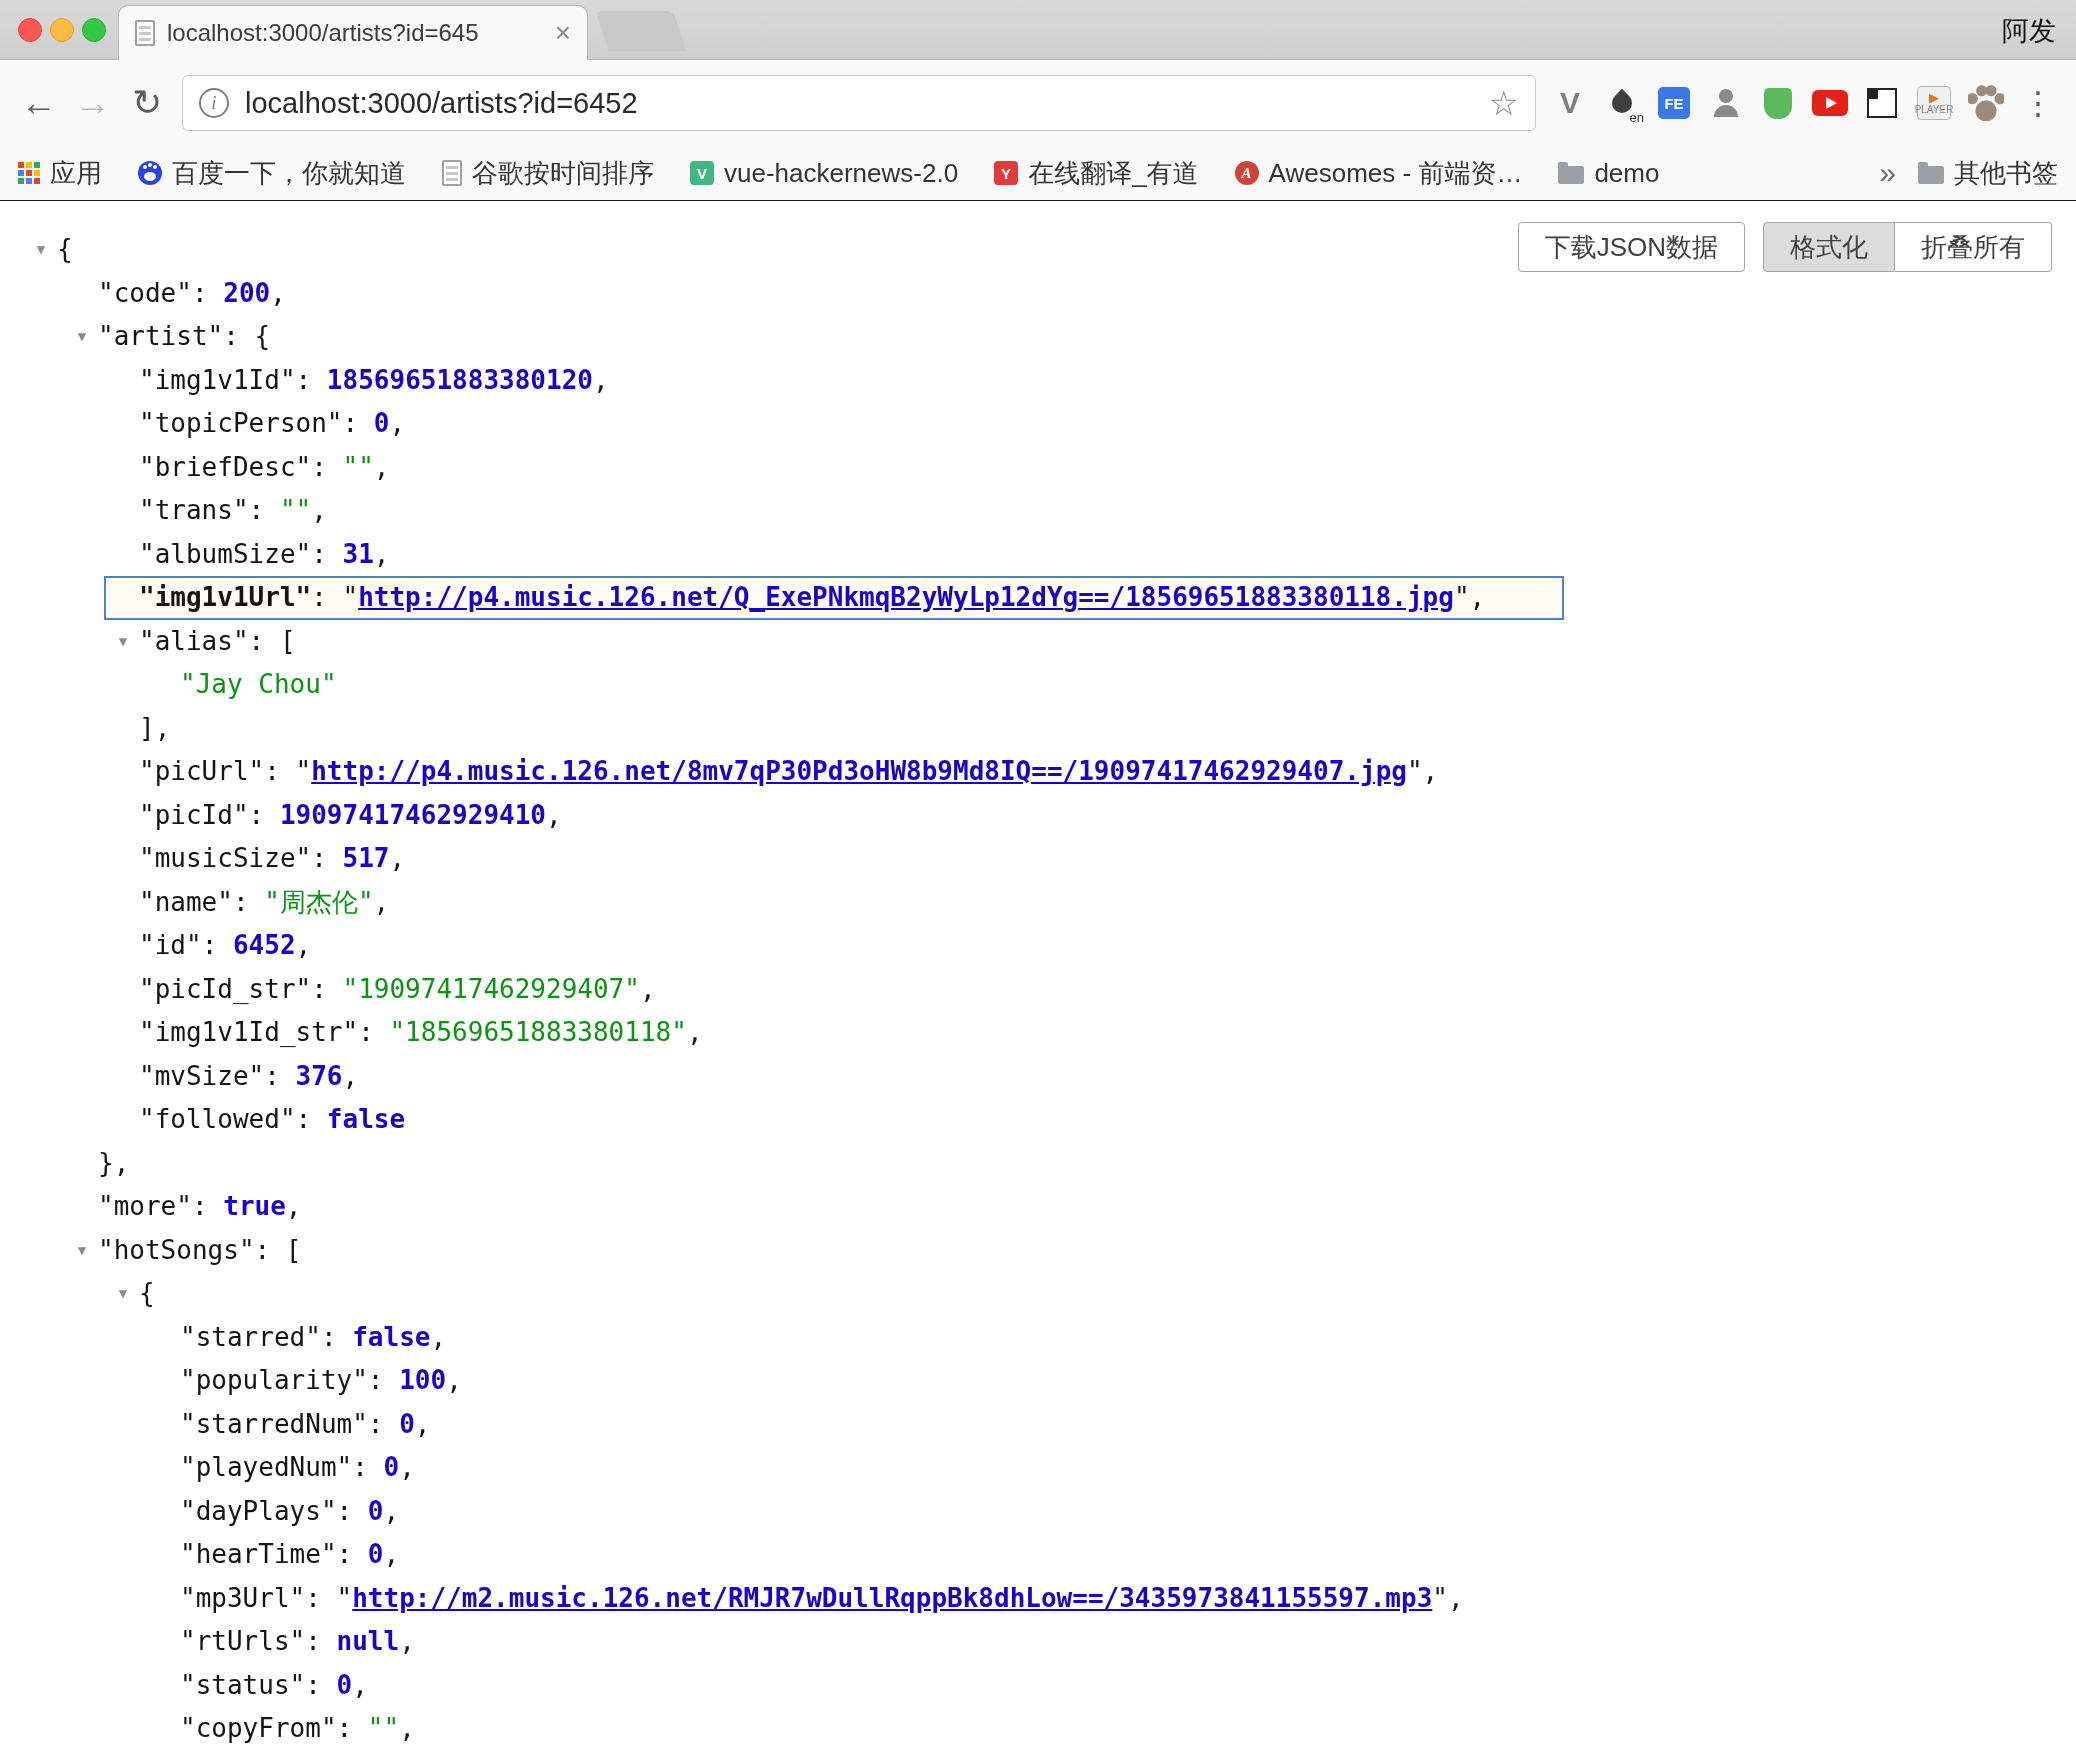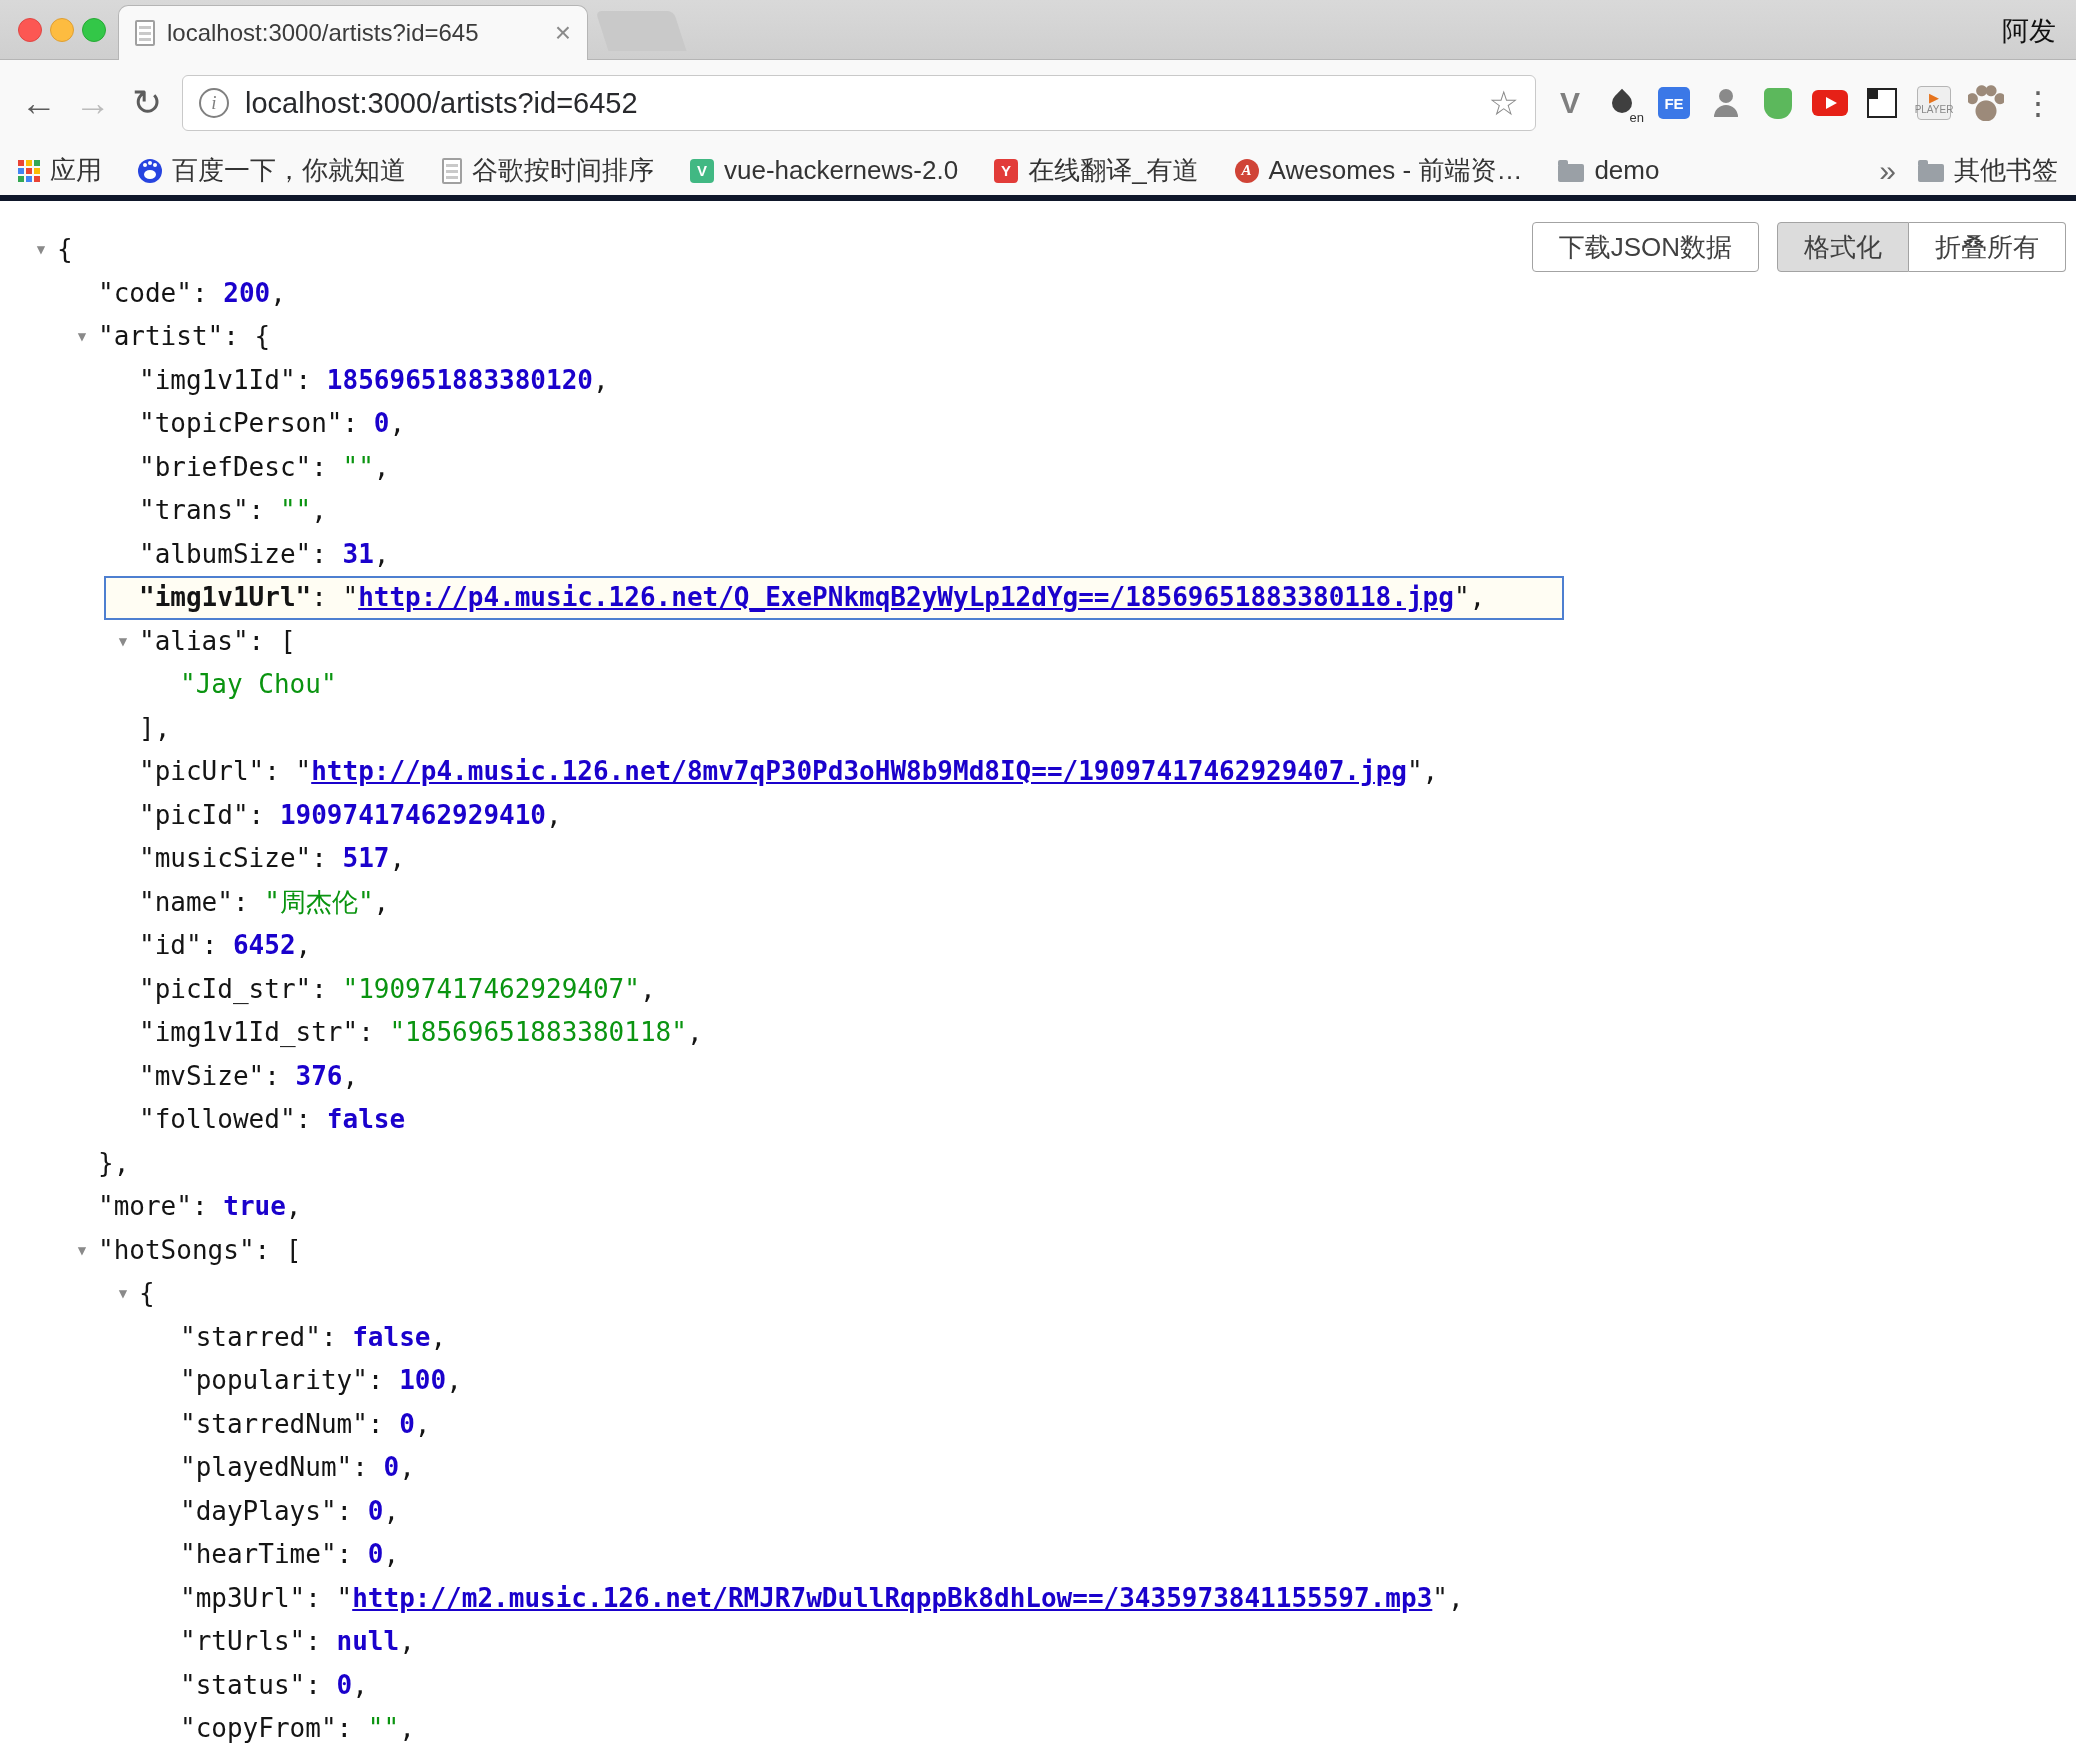--- a/index.html
+++ b/index.html
@@ -62,21 +62,21 @@
   .player-label { font-size:10px; color:#888; letter-spacing:0; }
   .paw { width:36px; height:36px;
          background:
            radial-gradient(circle at 50% 72%, #9c8a7a 10px, transparent 11px),
            radial-gradient(circle at 12% 38%, #9c8a7a 5px, transparent 6px),
            radial-gradient(circle at 38% 16%, #9c8a7a 5px, transparent 6px),
            radial-gradient(circle at 64% 16%, #9c8a7a 5px, transparent 6px),
            radial-gradient(circle at 89% 38%, #9c8a7a 5px, transparent 6px); }
   .kebab { font-size:32px; color:#616161; }
 
-  .bmbar { height:55px; background:#f9f9f9; border-bottom:6px solid #0f172a;
+  .bmbar { height:55px; background:#f9f9f9; border-bottom:1px solid #0f172a;
            display:flex; align-items:center; padding:0 18px; gap:36px;
            font-size:26px; color:#343434; }
   .bm { display:flex; align-items:center; gap:10px; cursor:pointer; white-space:nowrap; }
   .bm-right { margin-left:auto; display:flex; align-items:center; gap:22px; }
   .overflow-glyph { font-size:30px; color:#6b6b6b; cursor:pointer; }
   .apps-grid { width:22px; height:22px; position:relative; }
   .apps-grid::before { content:""; position:absolute; left:0; top:0; width:6px; height:6px; background:#EA4335;
       box-shadow:8px 0 #FBBC05, 16px 0 #34A853, 0 8px #4285F4, 8px 8px #EA4335,
                  16px 8px #FBBC05, 0 16px #34A853, 8px 16px #4285F4, 16px 16px #EA4335; }
   .baidu { width:24px; height:24px; border-radius:50%; background:#2744e0; position:relative; }
@@ -91,21 +91,21 @@
         display:flex; align-items:center; justify-content:center; flex:none; }
   .vue { background:#41b883; }
   .youdao { background:#e23c39; }
   .awesomes { background:#d04437; border-radius:50%; font-family:"Liberation Serif",serif; font-style:italic; }
   .folder { width:26px; height:18px; background:#9aa0a6; border-radius:2px; position:relative; margin-top:4px; flex:none; }
   .folder::before { content:""; position:absolute; left:0; top:-4px; width:10px; height:5px;
                     background:#9aa0a6; border-radius:2px 2px 0 0; }
 
   
   .page { position:absolute; top:202px; left:0; right:0; bottom:0; background:#fff; }
-  .controls { position:absolute; top:20px; right:10px; display:flex; z-index:5; }
+  .controls { position:absolute; top:20px; right:24px; display:flex; z-index:5; }
   .btn { height:50px; line-height:48px; padding:0 26px; font-size:26px; color:#404040;
          background:#fff; border:1px solid #a3a3a3; border-radius:4px; cursor:pointer; white-space:nowrap; }
   .dl-btn { margin-right:18px; }
   .btn-group { display:flex; }
   .btn-group .btn:first-child { border-radius:4px 0 0 4px; background:#dcdcdc; }
   .btn-group .btn:last-child { border-radius:0 4px 4px 0; border-left:none; }
 
   
   #json-area { position:absolute; top:26px; left:0; right:0;
                font-family:"DejaVu Sans Mono", monospace; font-size:26px; color:#141414; }

